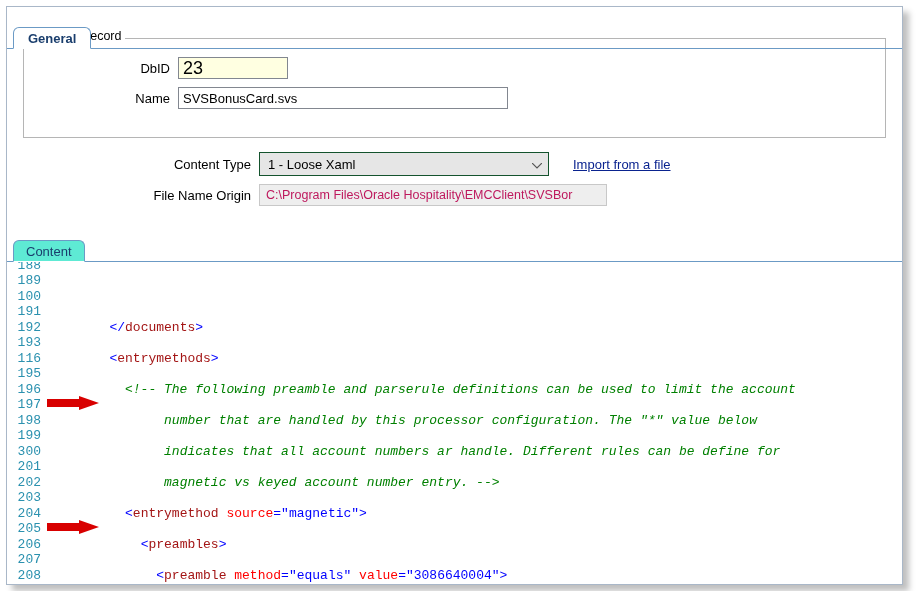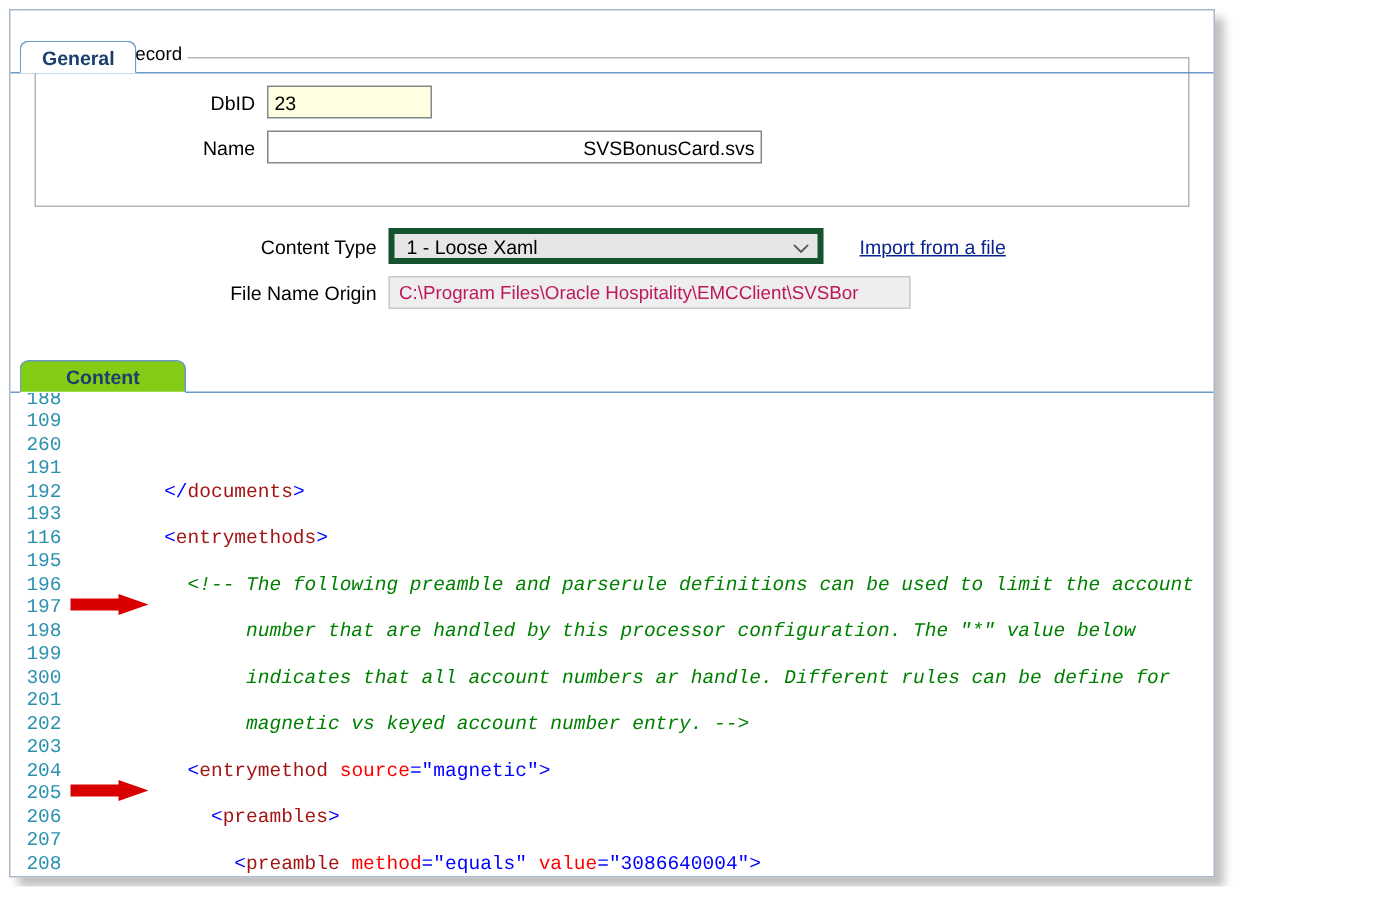--- a/index.html
+++ b/index.html
@@ -5,21 +5,21 @@
   * { box-sizing: border-box; }
   html, body {
     margin: 0;
     padding: 0;
     font-family: "Segoe UI", Tahoma, Arial, sans-serif;
     font-size: 13px;
     color: #000;
     background: #fff;
   }
   .page {
-    width: 804px;
+    width: 897px;
     height: 579px;
     margin: 6px;
     border: 1px solid #a9b7c8;
     position: relative;
     background: #fff;
     box-shadow: 6px 6px 6px rgba(0,0,0,0.25);
     overflow: hidden;
   }
 
   
@@ -82,42 +82,41 @@
     padding-right: 8px;
     color: #000000;
   }
   .dbid-input {
     width: 110px;
     height: 22px;
     border: 1px solid #828790;
     background: #ffffe1;
     padding: 0 4px;
     font-family: inherit;
-    font-size: 13px;
+    font-size: 18px;
   }
   .name-input {
     width: 330px;
     height: 22px;
     border: 1px solid #828790;
     background: #fff;
     padding: 0 4px;
     font-family: inherit;
     font-size: 13px;
-    text-align: right;
   }
 
   .wide-label {
     width: 240px;
     text-align: right;
     padding-right: 8px;
   }
   .select-ct {
     width: 290px;
     height: 24px;
-    border: 4px solid #14532d;
+    border: 1px solid #14532d;
     background: #e6e6e6;
     display: flex;
     align-items: center;
     justify-content: space-between;
     padding: 0 0 0 8px;
     font-size: 13px;
   }
   .select-ct .sel-text { flex: 1; }
   .select-ct .chev {
     width: 22px;
@@ -144,29 +143,29 @@
   
   .content-panel {
     position: relative;
     margin-top: 0;
   }
   .tab-content {
     position: absolute;
     top: -1px;
     left: 6px;
     height: 22px;
-    padding: 0 30px;
+    padding: 0 12px;
     line-height: 22px;
-    background: #84cc16;
+    background: #5eead4;
     border: 1px solid #6b9ac5;
     border-bottom: 1px solid #fff;
     border-top-left-radius: 6px;
     border-top-right-radius: 6px;
     color: #1a3e6d;
-    font-weight: bold;
+    font-weight: normal;
     z-index: 2;
   }
   .content-tabstrip-border {
     position: absolute;
     left: 0; right: 0;
     top: 20px;
     border-top: 1px solid #6b9ac5;
     z-index: 1;
   }
   .code-area {
@@ -265,21 +264,21 @@
       </div>
 
     </div>
   </div>
 
   <div class="content-panel">
     <div class="tab-content">Content</div>
     <div class="content-tabstrip-border"></div>
 
     <div class="code-area">
-      <div class="gutter" id="gutter"><div>187</div><div>188</div><div>109</div><div>260</div><div>191</div><div>192</div><div>193</div><div>116</div><div>195</div><div>196</div><div>197</div><div>198</div><div>199</div><div>300</div><div>201</div><div>202</div><div>203</div><div>204</div><div>205</div><div>206</div><div>207</div><div>208</div><div>209</div></div>
+      <div class="gutter" id="gutter"><div>187</div><div>188</div><div>189</div><div>100</div><div>191</div><div>192</div><div>193</div><div>116</div><div>195</div><div>196</div><div>197</div><div>198</div><div>199</div><div>300</div><div>201</div><div>202</div><div>203</div><div>204</div><div>205</div><div>206</div><div>207</div><div>208</div><div>209</div></div>
       <div class="code" id="code">
         
         <div class="arrow arrow1">
           <svg width="60" height="14">
               <polygon points="0,3 40,3 40,0 60,7 40,14 40,11 0,11" fill="#d80000"></polygon>
             </svg>
         </div>
         <div class="arrow arrow2">
           <svg width="60" height="14">
               <polygon points="0,3 40,3 40,0 60,7 40,14 40,11 0,11" fill="#d80000"></polygon>

